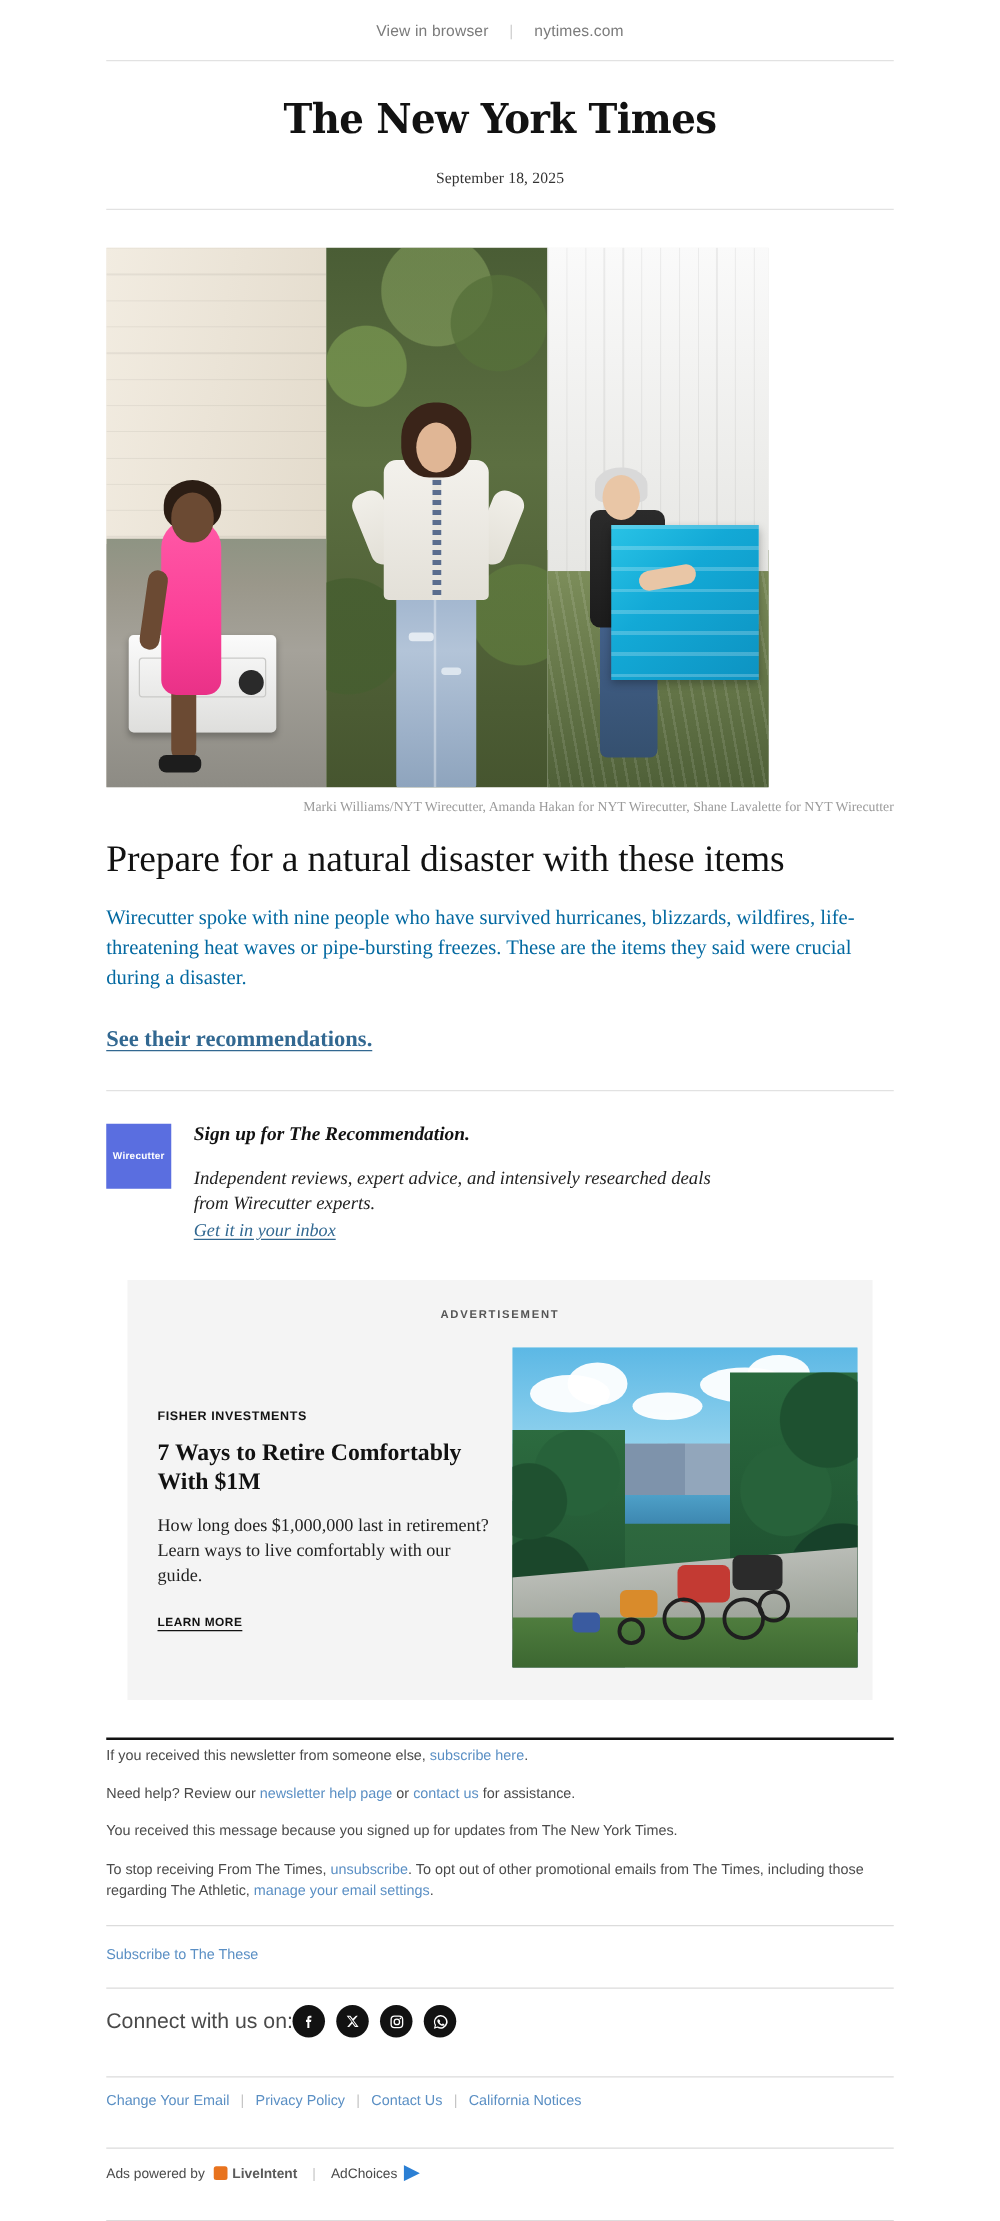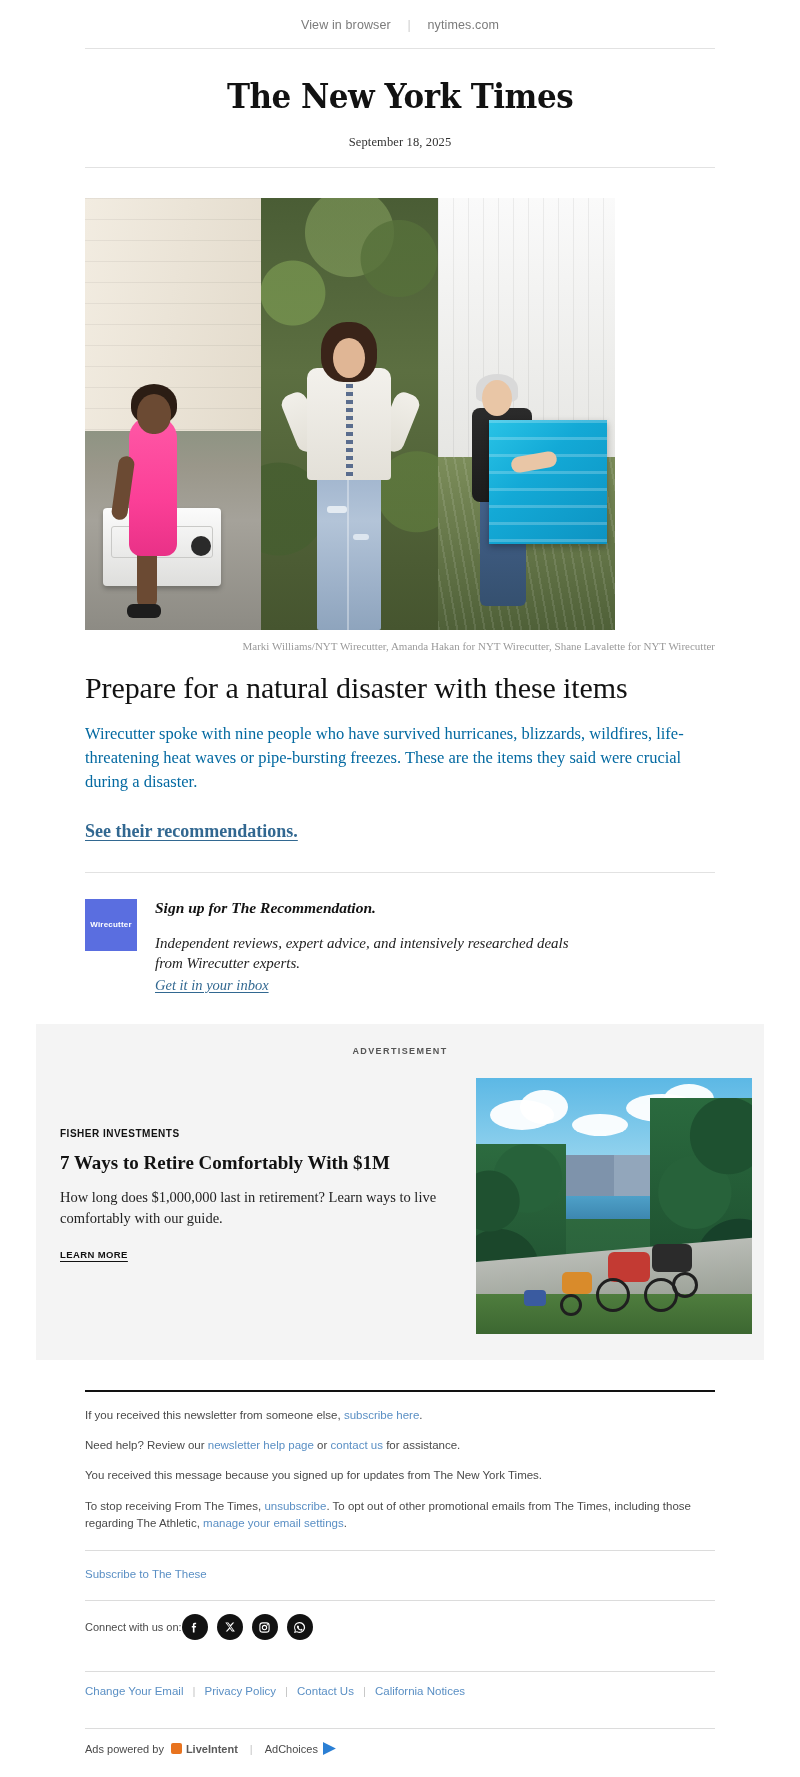--- a/index.html
+++ b/index.html
@@ -243,21 +243,21 @@
   .promo-desc {
     font-size: 15px; font-style: italic; color: #222;
     line-height: 1.37; margin-bottom: 2px; max-width: 430px;
   }
   .promo-link {
     font-size: 14.5px; font-style: italic; color: #326891;
     text-decoration: underline; text-underline-offset: 2px;
   }
 
   
-  .ad-outer { padding: 0 36px; }
+  .ad-outer { padding: 0 102px; }
   .ad {
     background: #f4f4f4;
     padding: 22px 0 26px 0;
   }
   .ad-label {
     text-align: center;
     font-size: 9px;
     letter-spacing: 1.4px;
     color: #555;
     font-weight: 700;
@@ -344,29 +344,29 @@
 
   
   .footer { padding: 0 85px; }
   .footer-top-rule { border-top: 2px solid #121212; margin-top: 30px; }
   .fnote {
     font-size: 11.5px;
     color: #4a4a4a;
     line-height: 1.5;
     margin: 13px 0 0 0;
   }
-  .fnote:first-of-type { margin-top: 15px; }
+  .fnote:first-of-type { margin-top: 5px; }
   .fnote a, .flink { color: #5a8fc4; text-decoration: none; }
   .fsep { border-top: 1px solid #dcdcdc; margin-top: 18px; }
 
   .subscribe-row { padding: 13px 0 0 0; }
   .subscribe-row a { font-size: 11.5px; color: #5a8fc4; text-decoration: none; }
 
   .social-row { display: flex; align-items: center; padding: 13px 0 13px 0; }
-  .social-label { font-size: 11px; color: #4a4a4a; margin-right: 0; }
+  .social-label { font-size: 17px; color: #4a4a4a; margin-right: 0; }
   .social-icons { display: flex; gap: 9px; }
   .sicon {
     width: 26px; height: 26px; border-radius: 50%;
     background: #121212; color: #fff;
     display: flex; align-items: center; justify-content: center;
     font-size: 13px; font-weight: 700;
     font-family: "Liberation Sans", sans-serif;
   }
   .sicon svg { display:block; }
 

